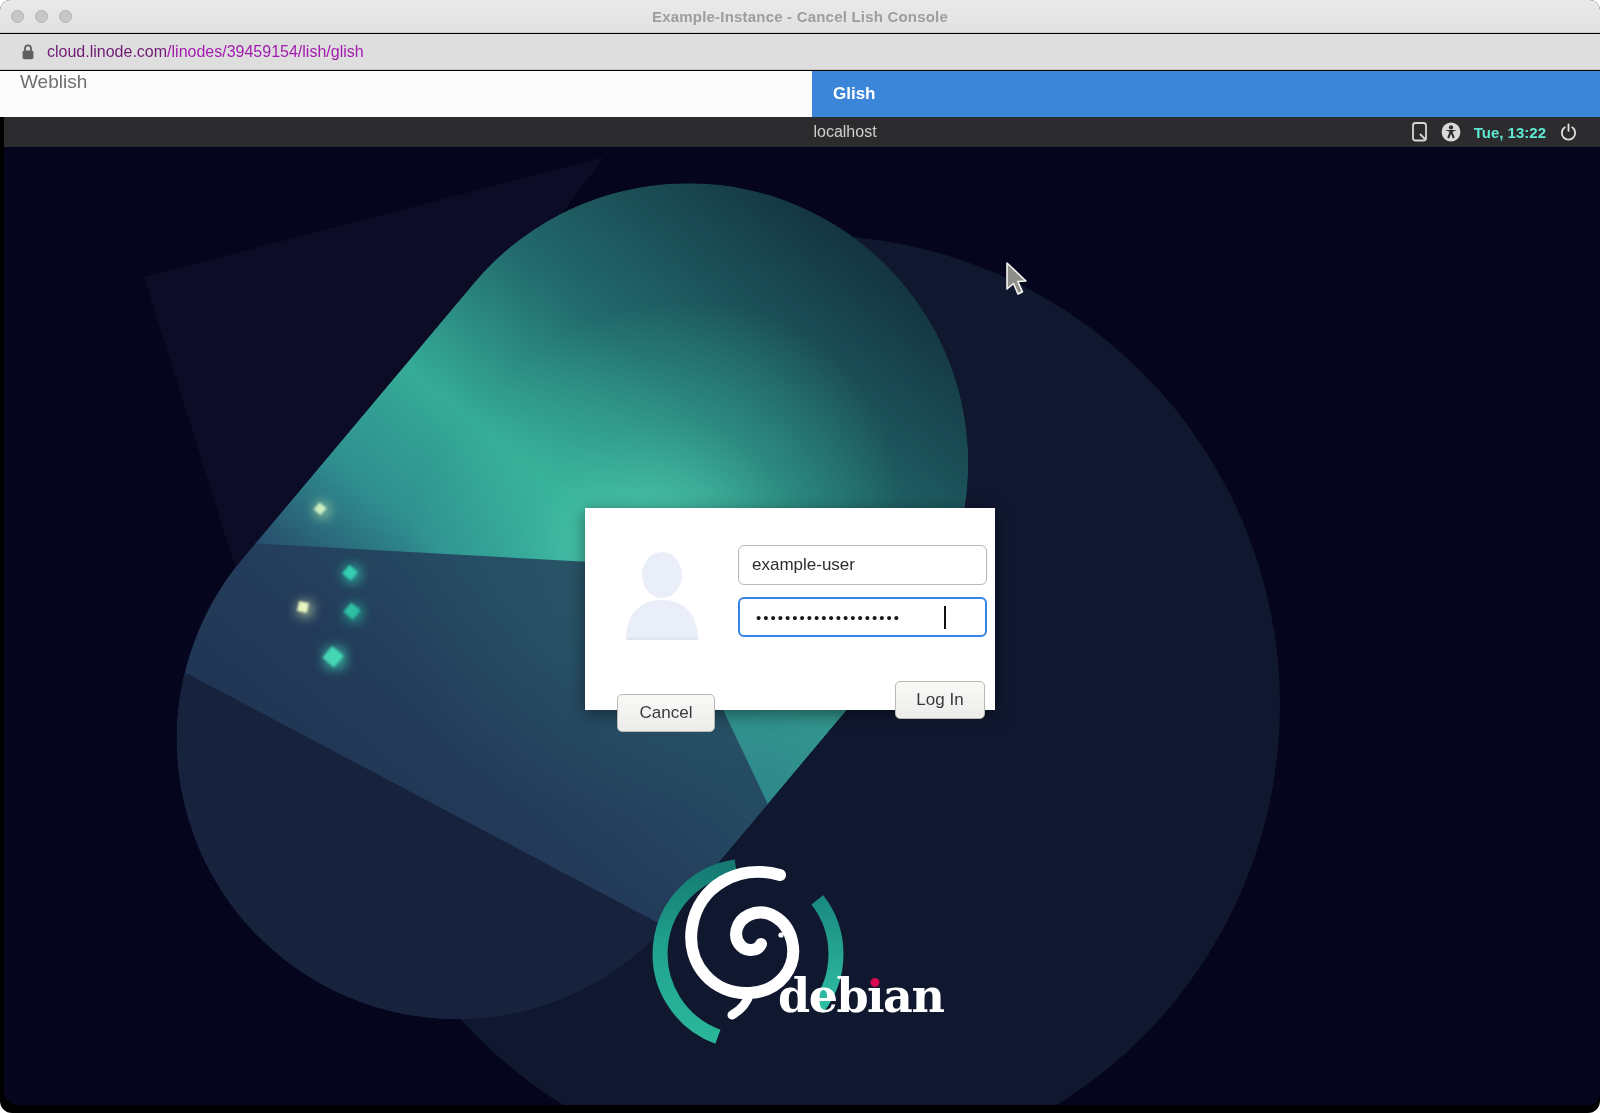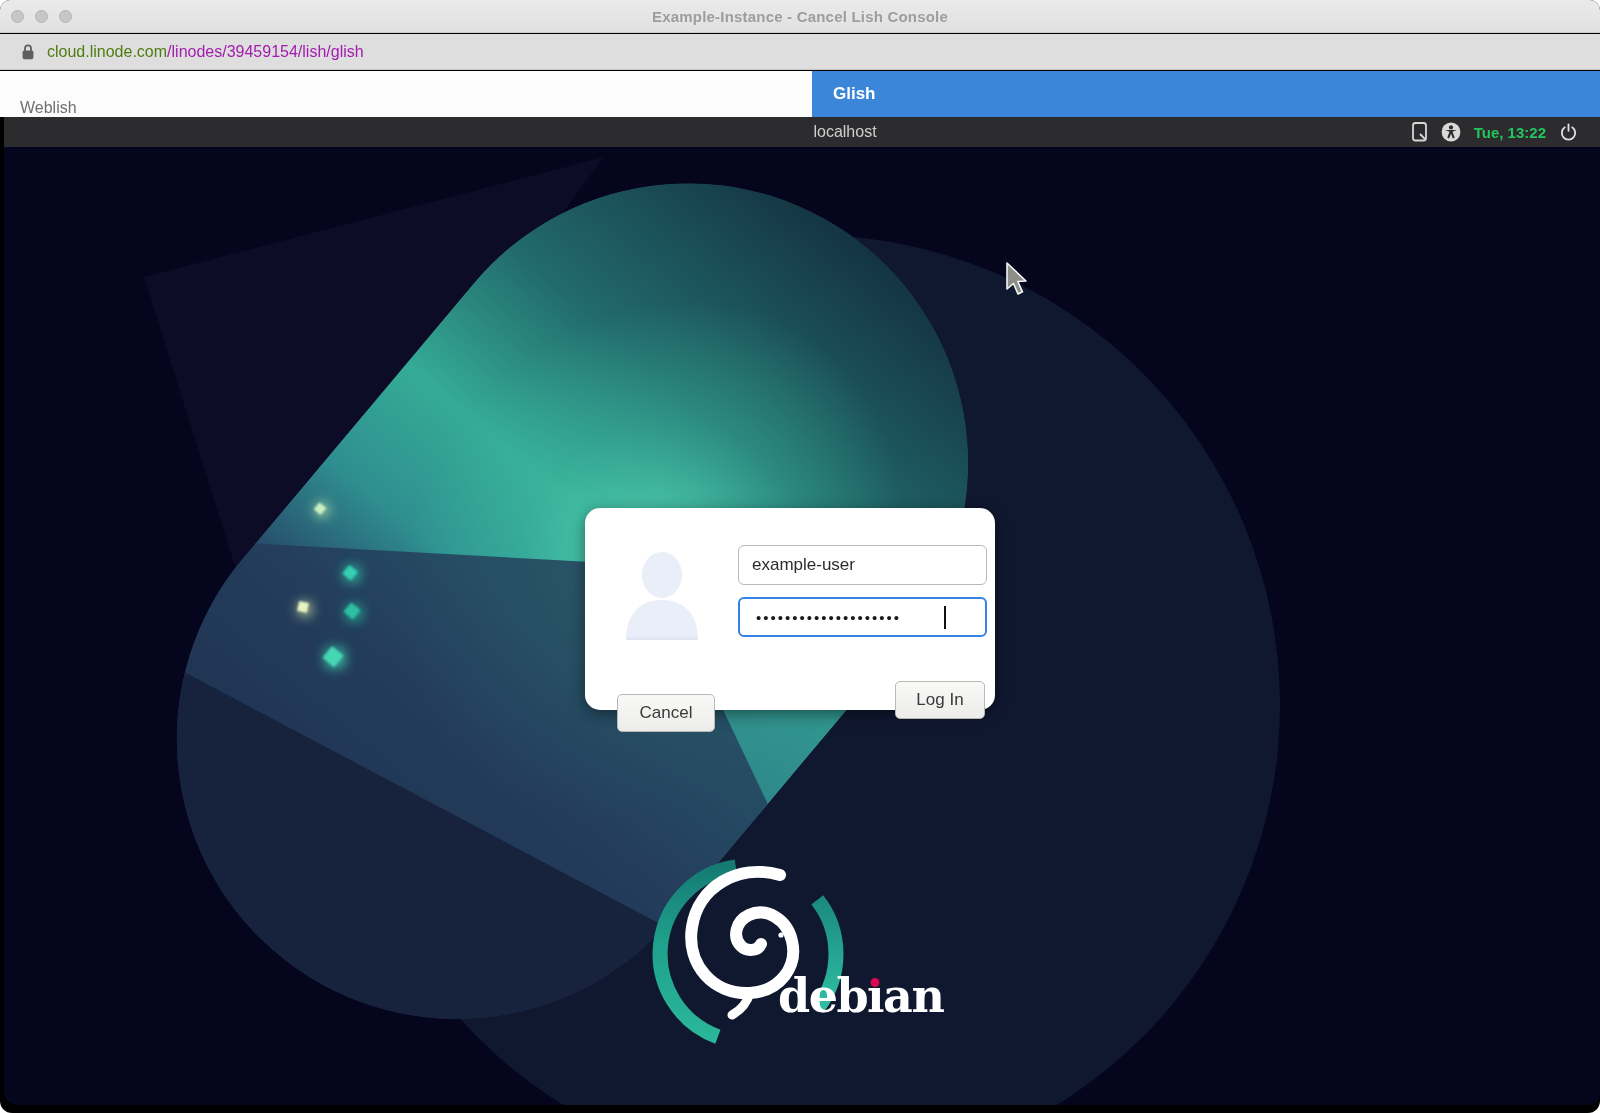--- a/index.html
+++ b/index.html
@@ -13,45 +13,45 @@
     background:#c8c7c7; border:1px solid #b4b3b3; }
   .t-close{ left:11px; } .t-min{ left:35px; } .t-max{ left:59px; }
   .win-title { position:absolute; left:0; right:0; top:0; height:33px; display:flex; align-items:center; justify-content:center;
     font-size:15px; font-weight:bold; color:#9e9d9d; letter-spacing:.2px; }
 
   
   .urlbar { position:absolute; left:0; top:34px; width:1600px; height:36px; background:#dfdede;
     border-bottom:1px solid #c6c5c5; display:flex; align-items:center; }
   .lock { margin-left:21px; width:14px; height:18px; }
   .url-text { margin-left:12px; font-size:16px; }
-  .url-host { color:#4d7c0f; }
+  .url-host { color:#701a75; }
   .url-path { color:#a21caf; }
 
   
   .tabbar { position:absolute; left:0; top:71px; width:1600px; height:46px; display:flex; }
-  .tab-weblish { width:812px; height:46px; background:#fcfcfc; display:flex; align-items:flex-end;
-    padding-left:20px; font-size:16px; color:#6f6f6f; }
+  .tab-weblish { width:812px; height:46px; background:#fcfcfc; display:flex; align-items:flex-start;
+    padding-left:20px; font-size:19px; color:#6f6f6f; }
   .tab-glish { flex:1; height:46px; background:#3b86d8; display:flex; align-items:center;
     padding-left:21px; font-size:17px; font-weight:bold; color:#ffffff; }
 
   
   .gnome-bar { position:absolute; left:4px; right:0; top:117px; height:30px; background:#2c2c2f; }
   .hostname { position:absolute; left:841px; top:0; height:30px; transform:translateX(-50%);
     display:flex; align-items:center; font-size:16px; color:#cfcfcf; }
   .bar-right { position:absolute; right:22px; top:0; height:30px; display:flex; align-items:center; gap:13px; }
-  .clock { font-size:15px; font-weight:bold; color:#22c55e; }
+  .clock { font-size:15px; font-weight:bold; color:#5eead4; }
 
   
   .desktop { position:absolute; left:4px; right:0; top:147px; height:958px; background:#05051d;
     border-radius:0 0 12px 14px; overflow:hidden; }
   .wallpaper { position:absolute; inset:0; width:100%; height:100%; }
 
   
   .dialog { position:absolute; left:581px; top:361px; width:410px; height:202px; background:#ffffff;
-    border-radius:15px; box-shadow:0 4px 16px rgba(0,0,0,.45); z-index:5; }
+    border-radius:0; box-shadow:0 4px 16px rgba(0,0,0,.45); z-index:5; }
   .avatar { position:absolute; left:33px; top:42px; width:88px; height:90px; }
   .field { position:absolute; left:153px; width:249px; height:40px; border-radius:6px; background:#fff;
     font-family:"Liberation Sans", sans-serif; outline:none; }
   .user-field { top:37px; border:1px solid #b9b9b4; padding:0 13px; font-size:17px; color:#2d2d2d; }
   .pw-field { top:89px; border:2px solid #3584e4; padding:0 16px; font-size:15px; letter-spacing:2px; color:#1a1a1a; }
   .pw-caret { position:absolute; left:359px; top:98px; width:2px; height:23px; background:#111; z-index:6; }
   .dlg-btn { position:absolute; top:145px; height:38px; border:1px solid #b9b9b3; border-radius:5px;
     background:linear-gradient(#f9f9f8,#ececea); font-size:17px; color:#3a3a3a;
     font-family:"Liberation Sans", sans-serif; display:flex; align-items:center; justify-content:center; cursor:default; }
   .btn-cancel { left:32px; width:98px;margin-top:41px; }

